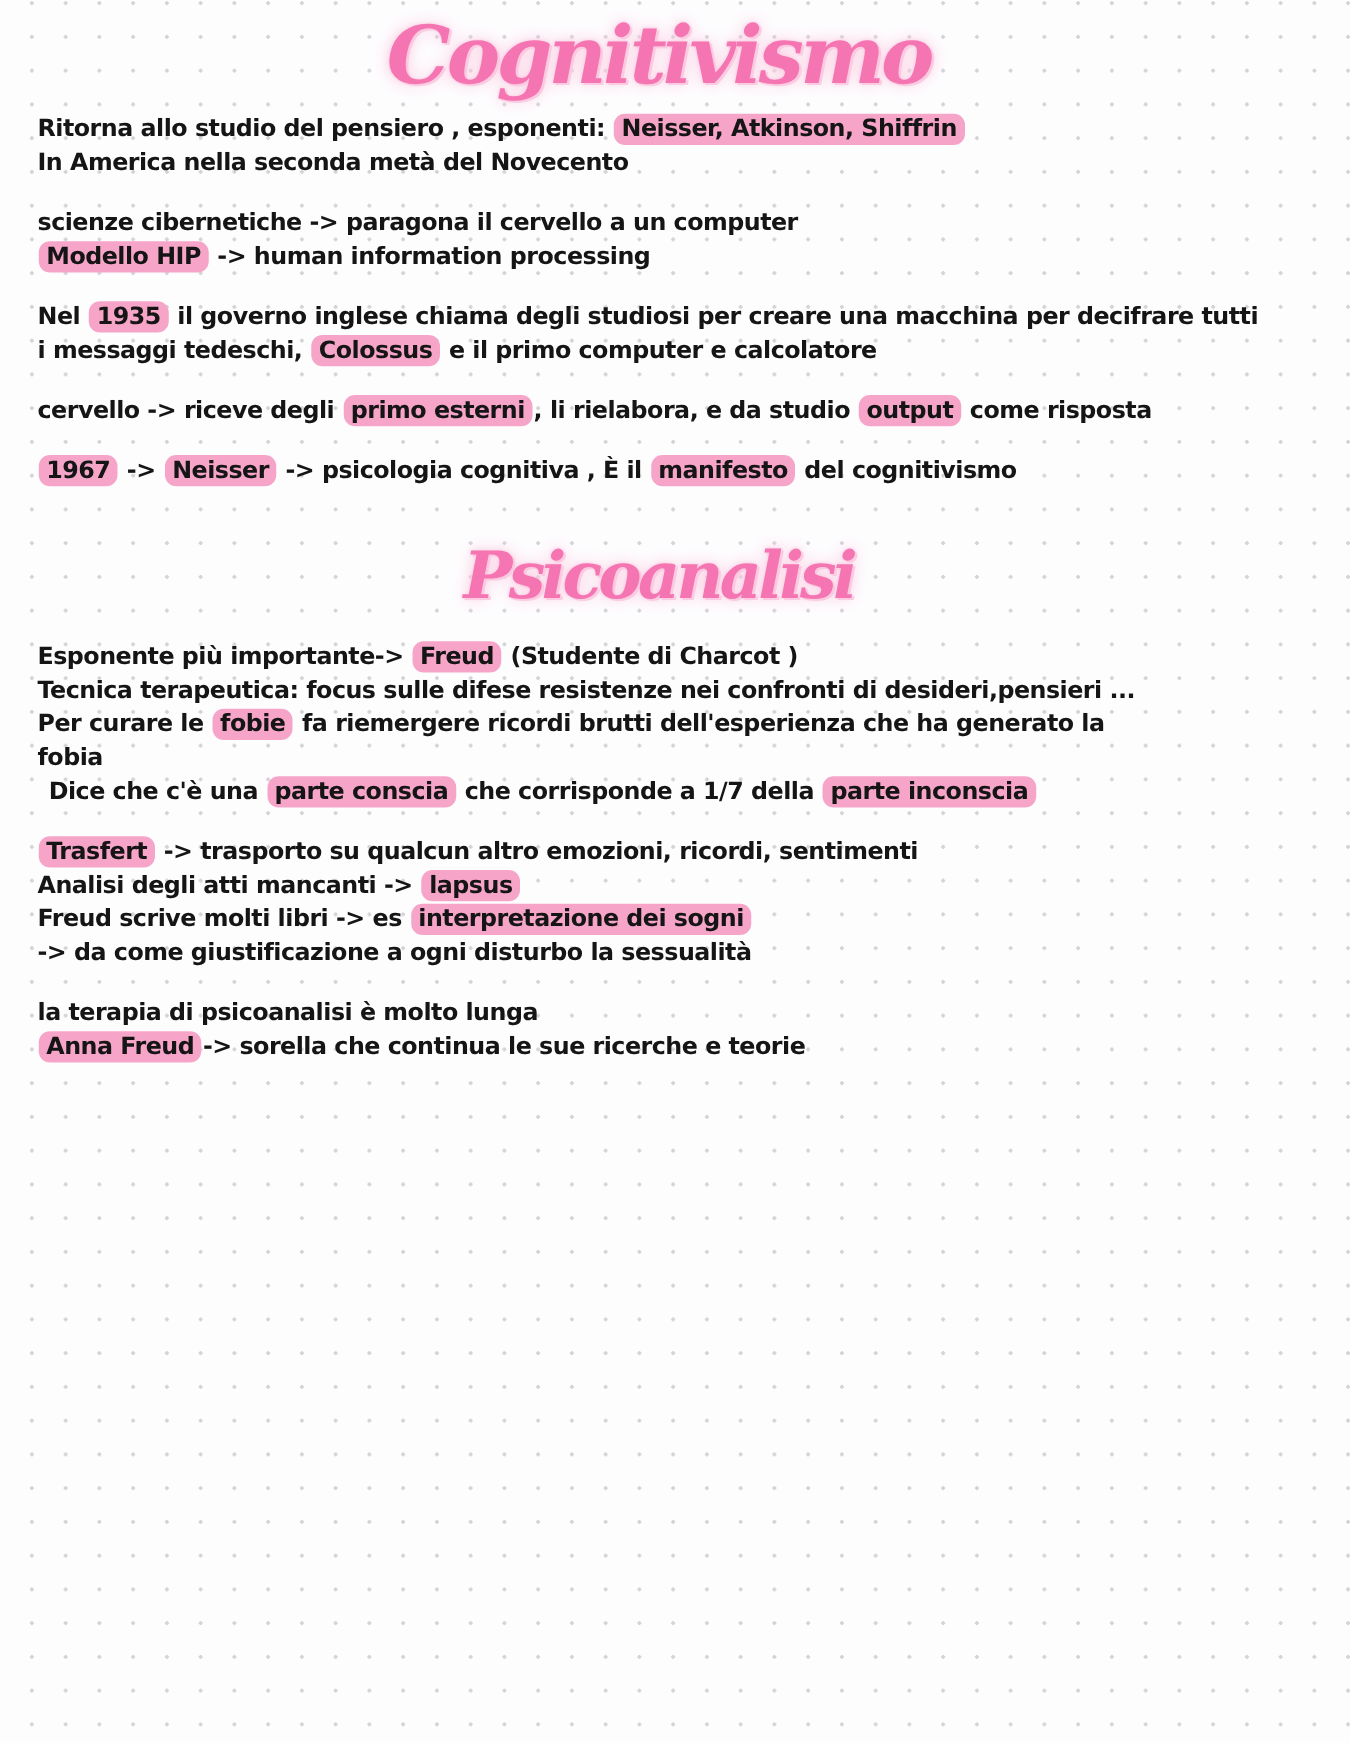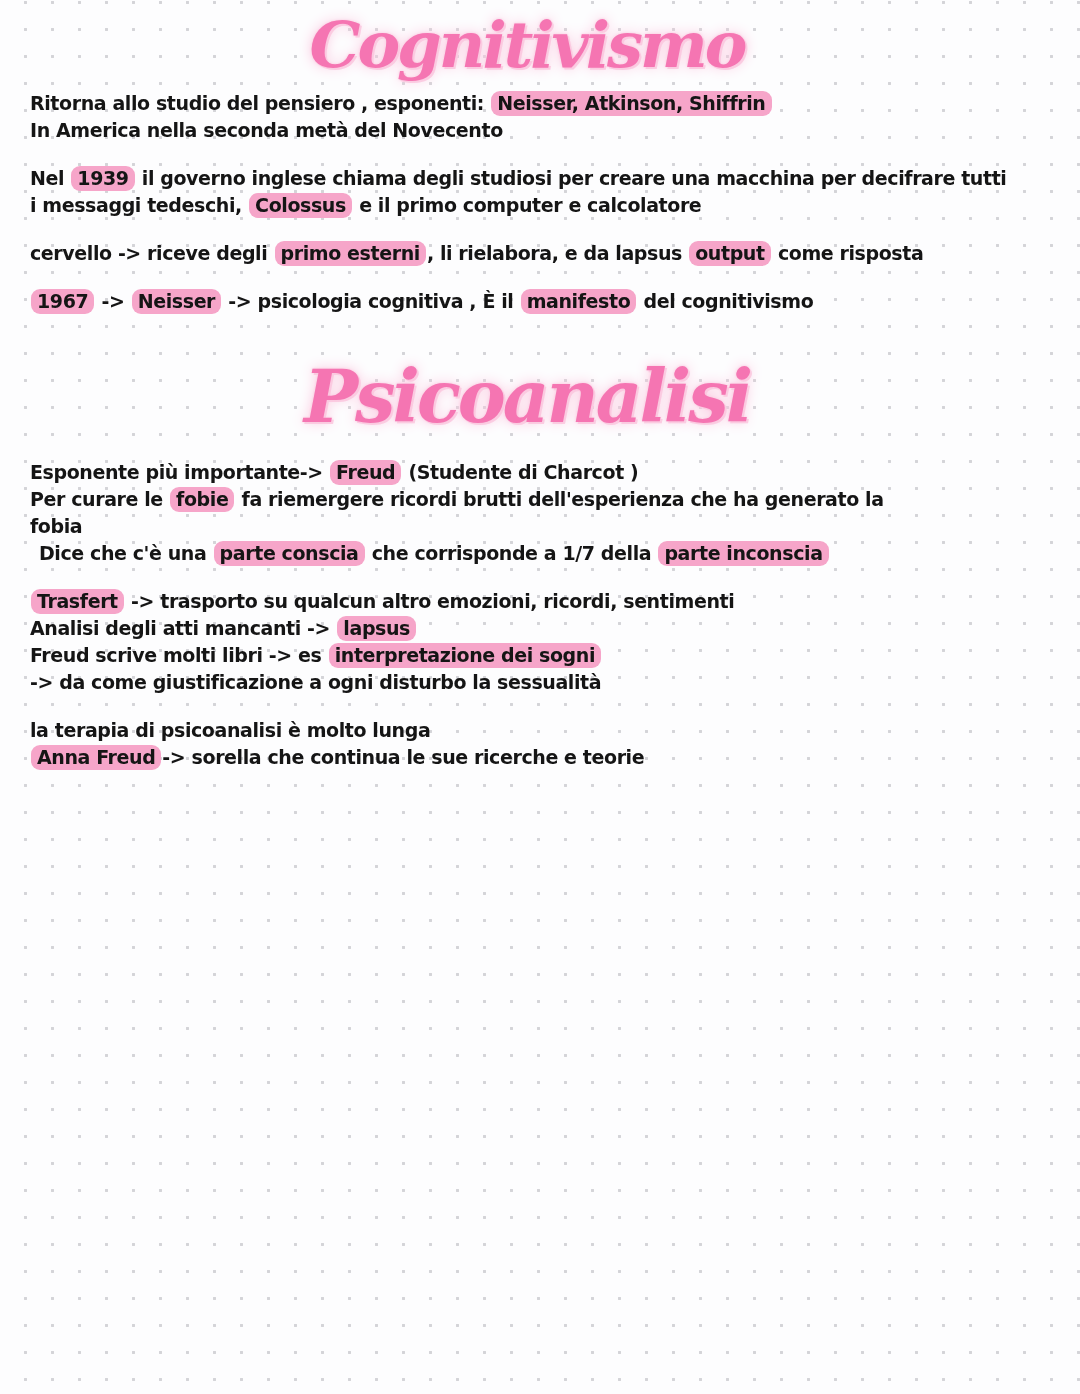--- a/index.html
+++ b/index.html
@@ -33,21 +33,21 @@
     color: var(--title-pink);
     text-align: center;
     letter-spacing: -3px;
     line-height: 1.1;
     text-shadow:
       0 0 14px var(--title-glow),
       0 0 3px var(--title-glow),
       2px 2px 0 #fbd0e4;
   }
   .title-1 { font-size: 64px; margin: 4px 40px 10px 0; }
-  .title-2 { font-size: 72px; margin: 42px 40px 22px 0; }
+  .title-2 { font-size: 52px; margin: 42px 40px 22px 0; }
   .paras { font-weight: bold; font-size: 19px; letter-spacing: -0.4px; }
   .para { margin-bottom: 21px; }
   .line { line-height: 27px; white-space: nowrap; }
   .line.indent { padding-left: 9px; }
   .hl {
     background: var(--hl-pink);
     border-radius: 9px;
     padding: 1px 6px 2px 6px;
     margin: 0 1px;
   }
@@ -58,37 +58,42 @@
 <div class="page">
 
   <section>
     <h1 class="script-title title-1">Cognitivismo</h1>
     <div class="paras">
         <div class="para">
           <div class="line"><span>Ritorna allo studio del pensiero , esponenti: </span><span class="hl">Neisser, Atkinson, Shiffrin</span></div>
           <div class="line"><span>In America nella seconda metà del Novecento</span></div>
         </div>
         <div class="para">
-          <div class="line"><span>Nel </span><span class="hl">1939</span><span> il governo inglese chiama degli studiosi per creare una macchina per decifrare tutti</span></div>
+          <div class="line"><span>scienze cibernetiche -&gt; paragona il cervello a un computer</span></div>
+          <div class="line"><span class="hl">Modello HIP</span><span> -&gt; human information processing</span></div>
+        </div>
+        <div class="para">
+          <div class="line"><span>Nel </span><span class="hl">1935</span><span> il governo inglese chiama degli studiosi per creare una macchina per decifrare tutti</span></div>
           <div class="line"><span>i messaggi tedeschi, </span><span class="hl">Colossus</span><span> e il primo computer e calcolatore</span></div>
         </div>
         <div class="para">
-          <div class="line"><span>cervello -&gt; riceve degli </span><span class="hl">primo esterni</span><span>, li rielabora, e da lapsus </span><span class="hl">output</span><span> come risposta</span></div>
+          <div class="line"><span>cervello -&gt; riceve degli </span><span class="hl">primo esterni</span><span>, li rielabora, e da studio </span><span class="hl">output</span><span> come risposta</span></div>
         </div>
         <div class="para">
           <div class="line"><span class="hl">1967</span><span> -&gt; </span><span class="hl">Neisser</span><span> -&gt; psicologia cognitiva , È il </span><span class="hl">manifesto</span><span> del cognitivismo</span></div>
         </div>
       </div>
   </section>
 
   <section>
     <h1 class="script-title title-2">Psicoanalisi</h1>
     <div class="paras">
         <div class="para">
           <div class="line"><span>Esponente più importante-&gt; </span><span class="hl">Freud</span><span> (Studente di Charcot )</span></div>
+          <div class="line"><span>Tecnica terapeutica: focus sulle difese resistenze nei confronti di desideri,pensieri ...</span></div>
           <div class="line"><span>Per curare le </span><span class="hl">fobie</span><span> fa riemergere ricordi brutti dell'esperienza che ha generato la</span></div>
           <div class="line"><span>fobia</span></div>
           <div class="line indent"><span>Dice che c'è una </span><span class="hl">parte conscia</span><span> che corrisponde a 1/7 della </span><span class="hl">parte inconscia</span></div>
         </div>
         <div class="para">
           <div class="line"><span class="hl">Trasfert</span><span> -&gt; trasporto su qualcun altro emozioni, ricordi, sentimenti</span></div>
           <div class="line"><span>Analisi degli atti mancanti -&gt; </span><span class="hl">lapsus</span></div>
           <div class="line"><span>Freud scrive molti libri -&gt; es </span><span class="hl">interpretazione dei sogni</span></div>
           <div class="line"><span>-&gt; da come giustificazione a ogni disturbo la sessualità</span></div>
         </div>

